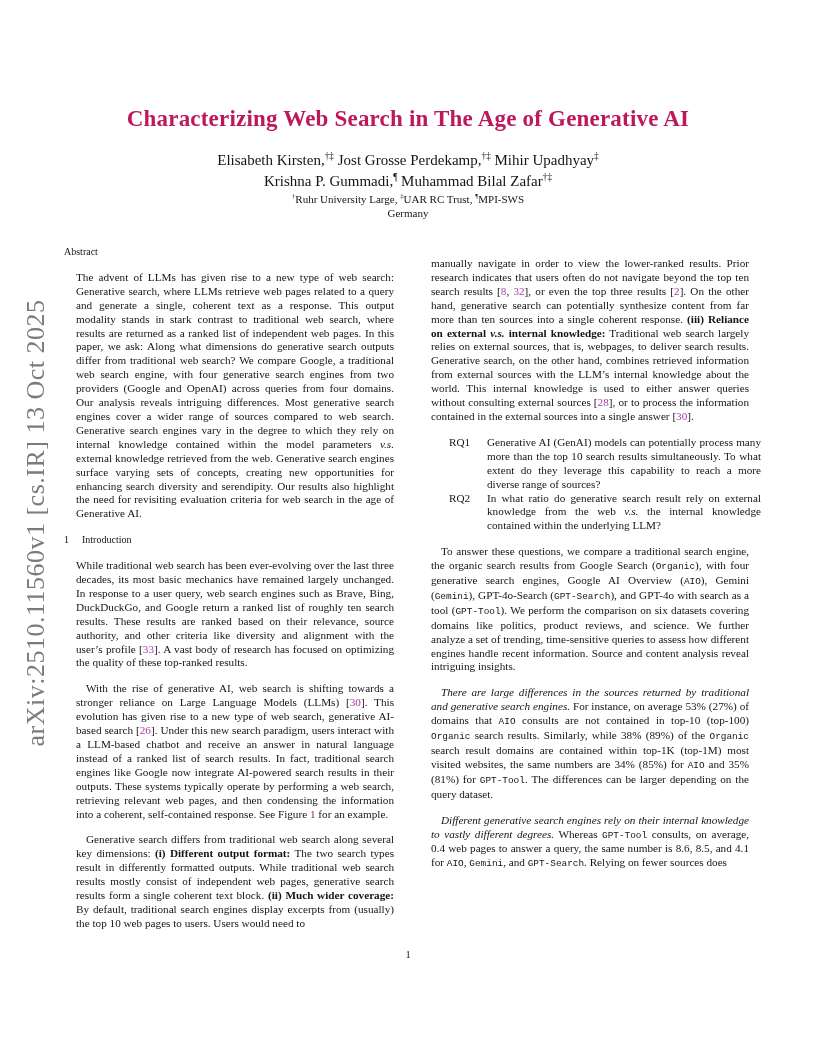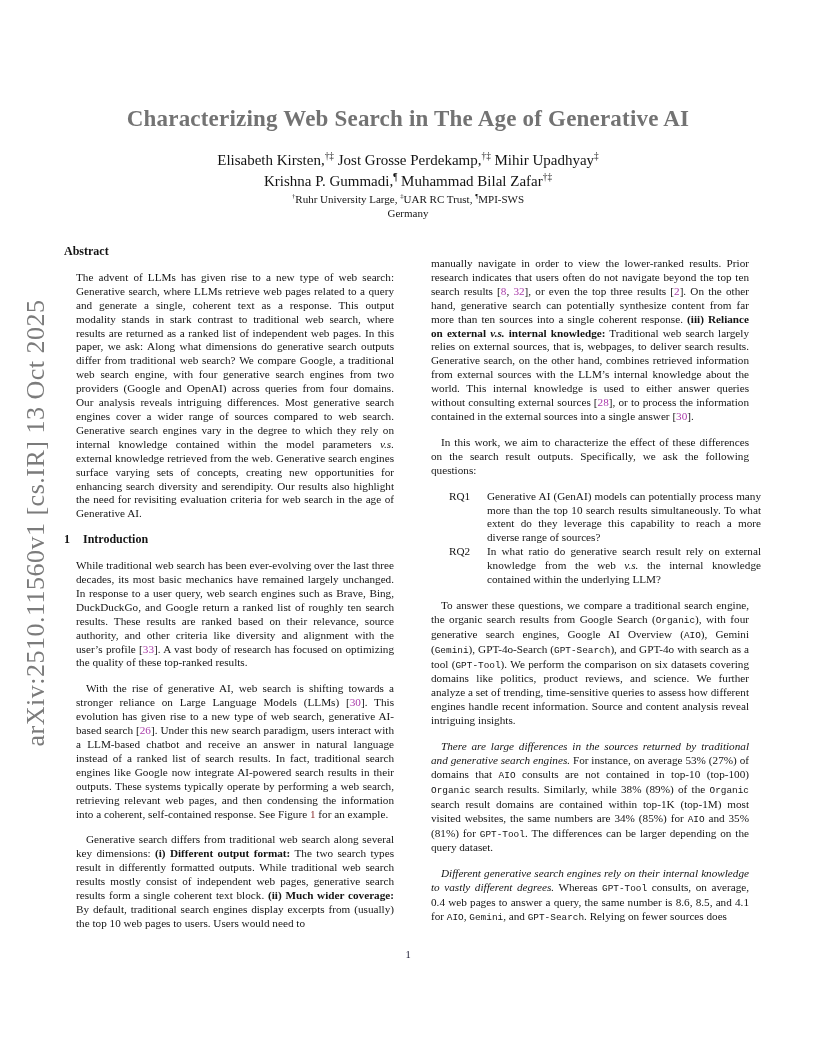--- a/index.html
+++ b/index.html
@@ -5,32 +5,32 @@
   *{margin:0;padding:0;box-sizing:border-box}
   html,body{background:#ffffff}
   body{width:816px;height:1056px;position:relative;font-family:"Liberation Serif",serif;color:#141414}
   .page{position:absolute;inset:0;background:#fff;overflow:hidden}
 
   .arxiv-sidebar{position:absolute;left:-234px;top:506px;width:540px;height:34px;line-height:34px;
     text-align:center;transform:rotate(-90deg);font-size:26px;color:var(--sidebar_gray,#7b7b7b);
     white-space:nowrap;letter-spacing:.5px}
 
   .hdr{position:absolute;top:106px;left:0;width:100%;text-align:center}
-  .title{font-size:23px;font-weight:700;color:#737373;letter-spacing:.2px}
+  .title{font-size:23px;font-weight:700;color:#be185d;letter-spacing:.2px}
   .authors{font-size:15px;margin-top:20px}
   .authors + .authors{margin-top:4px}
   .email{font-size:10.5px;margin-top:5px}
   .affil{font-size:11px;margin-top:3px}
   .country{font-size:11px;margin-top:2px}
   .sup{font-size:.62em;vertical-align:super;line-height:0}
 
   .col{position:absolute;top:245px;width:342px;text-align:justify;font-size:11.2px;line-height:13.9px}
   .col-left{left:64px}
   .col-right{left:419px}
-  .head2{font-size:12px;font-weight:700;text-align:left;margin-bottom:5px}
+  .head2{font-size:10px;font-weight:400;text-align:left;margin-bottom:5px}
   .sec-h{margin-top:11px;margin-bottom:0}
   .sec-h .num{display:inline-block;margin-right:13px}
   p{margin:12px}
   p.ind{text-indent:10px}
 
   .rq-list{margin:7px 0}
   .rq-item{display:flex;align-items:flex-start}
   .rq-label{font-weight:400;flex:none;width:29px;margin-left:30px;margin-right:9px}
   .rq-body{flex:1;text-align:justify}
 
@@ -64,21 +64,20 @@
     <div class="head2 sec-h">
       <span class="num">1</span><span>Introduction</span>
     </div>
     <p><span>While traditional web search has been ever-evolving over the last three decades, its most basic mechanics have remained largely unchanged. In response to a user query, web search engines such as Brave, Bing, DuckDuckGo, and Google return a ranked list of roughly ten search results. These results are ranked based on their relevance, source authority, and other criteria like diversity and alignment with the user’s profile [</span><span class="cite">33</span><span>]. A vast body of research has focused on optimizing the quality of these top-ranked results.</span></p>
     <p class="ind"><span>With the rise of generative AI, web search is shifting towards a stronger reliance on Large Language Models (LLMs) [</span><span class="cite">30</span><span>]. This evolution has given rise to a new type of web search, generative AI-based search [</span><span class="cite">26</span><span>]. Under this new search paradigm, users interact with a LLM-based chatbot and receive an answer in natural language instead of a ranked list of search results. In fact, traditional search engines like Google now integrate AI-powered search results in their outputs. These systems typically operate by performing a web search, retrieving relevant web pages, and then condensing the information into a coherent, self-contained response. See Figure </span><span class="figref">1</span><span> for an example.</span></p>
     <p class="ind"><span>Generative search differs from traditional web search along several key dimensions: </span><span class="bold">(i) Different output format:</span><span> The two search types result in differently formatted outputs. While traditional web search results mostly consist of independent web pages, generative search results form a single coherent text block. </span><span class="bold">(ii) Much wider coverage:</span><span> By default, traditional search engines display excerpts from (usually) the top 10 web pages to users. Users would need to</span></p>
   </div>
 
   <div class="col col-right">
     <p><span>manually navigate in order to view the lower-ranked results. Prior research indicates that users often do not navigate beyond the top ten search results [</span><span class="cite">8</span><span>, </span><span class="cite">32</span><span>], or even the top three results [</span><span class="cite">2</span><span>]. On the other hand, generative search can potentially synthesize content from far more than ten sources into a single coherent response. </span><span class="bold">(iii) Reliance on external </span><span class="boldit">v.s.</span><span class="bold"> internal knowledge:</span><span> Traditional web search largely relies on external sources, that is, webpages, to deliver search results. Generative search, on the other hand, combines retrieved information from external sources with the LLM’s internal knowledge about the world. This internal knowledge is used to either answer queries without consulting external sources [</span><span class="cite">28</span><span>], or to process the information contained in the external sources into a single answer [</span><span class="cite">30</span><span>].</span></p>
-    <p class="ind"><span>In this work, we aim to characterize the effect of these differences on the search result outputs. Specifically, we ask the following questions:</span></p>
     <div class="rq-list">
       <div class="rq-item">
         <span class="rq-label">RQ1</span>
         <span class="rq-body"><span>Generative AI (GenAI) models can potentially process many more than the top 10 search results simultaneously. To what extent do they leverage this capability to reach a more diverse range of sources?</span></span>
       </div>
       <div class="rq-item">
         <span class="rq-label">RQ2</span>
         <span class="rq-body"><span>In what ratio do generative search result rely on external knowledge from the web </span><span class="it">v.s.</span><span> the internal knowledge contained within the underlying LLM?</span></span>
       </div>
     </div>

